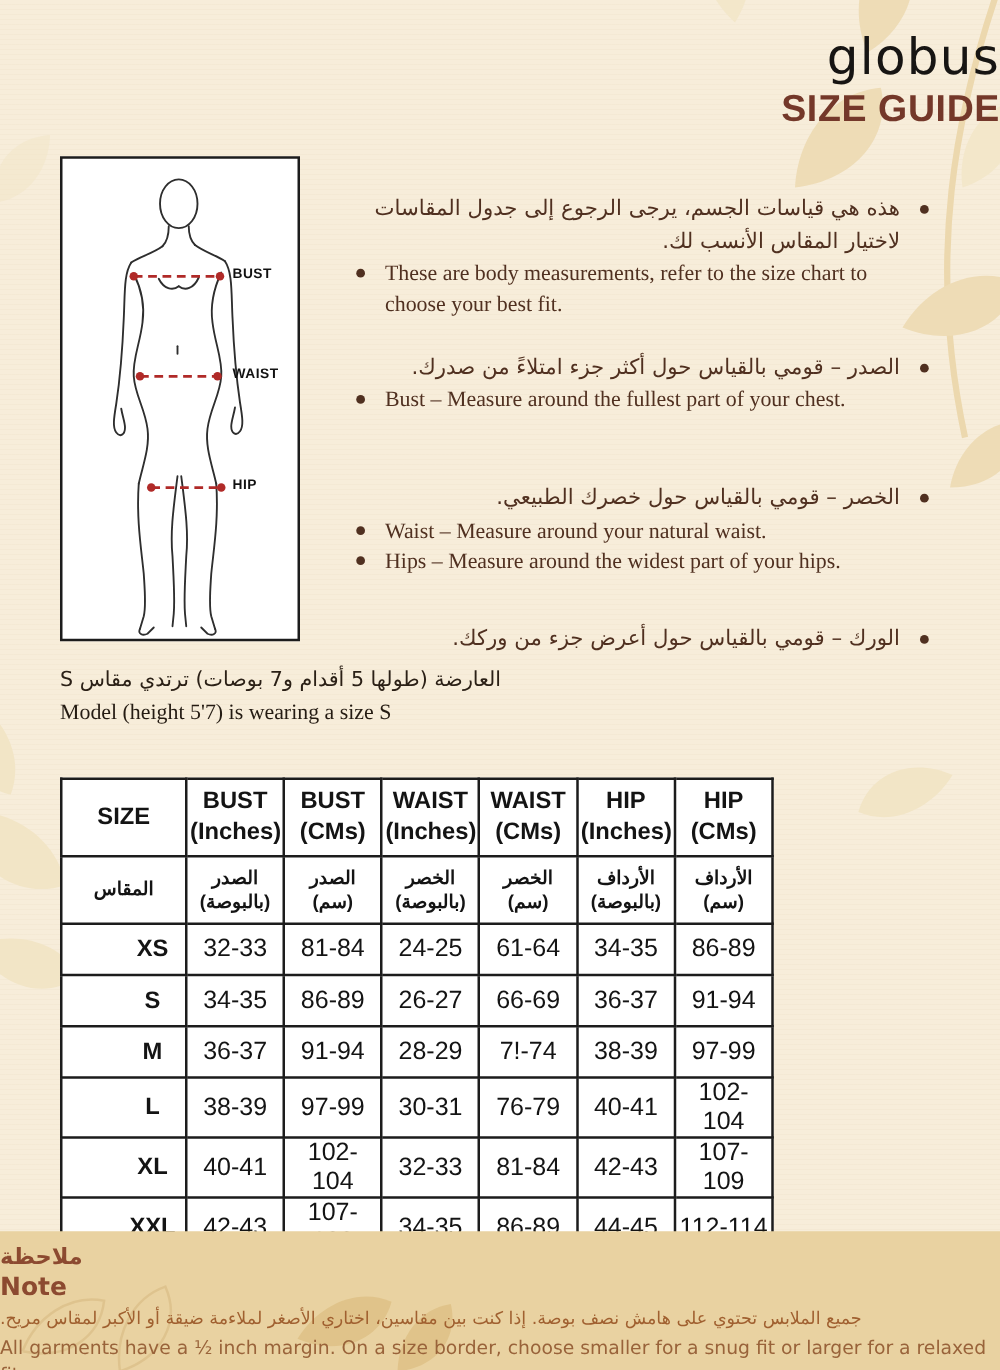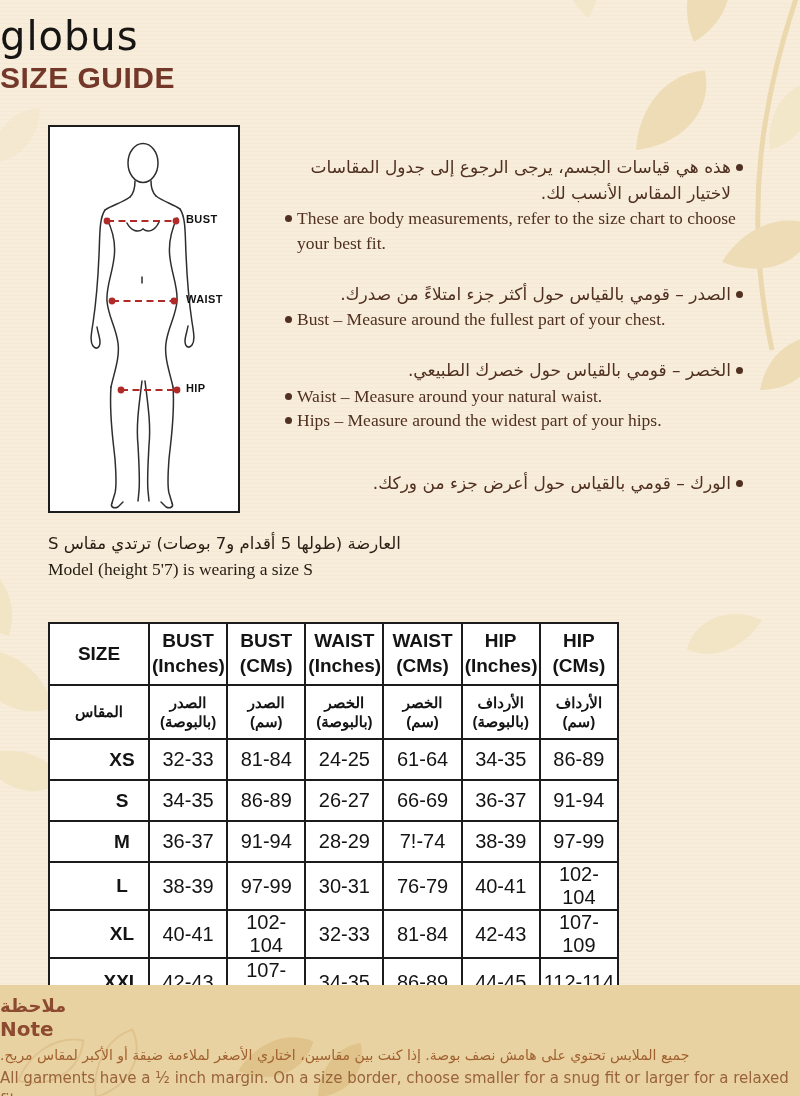--- a/index.html
+++ b/index.html
@@ -3,37 +3,37 @@
 <meta charset="utf-8">
 <style>
   html,body{margin:0;padding:0;}
   body{font-family:"DejaVu Sans",sans-serif;}
   .page{position:relative;width:800px;height:1096px;background:#f7edda;overflow:hidden;
         background-image:repeating-linear-gradient(0deg,rgba(190,160,110,.05) 0 1px,rgba(0,0,0,0) 1px 4px);}
   .decor{position:absolute;inset:0;pointer-events:none;z-index:0;}
   .content{position:relative;z-index:1;}
 
   
-  .header{position:absolute;top:14px;left:0;width:100%;text-align:left;}
+  .header{position:absolute;top:24px;left:0;width:100%;text-align:right;}
   .logo{font-size:40px;font-weight:500;color:#171513;letter-spacing:1px;line-height:1.1;}
   .title{font-size:30px;font-weight:bold;color:#74382a;letter-spacing:.5px;line-height:1.2;margin-top:2px;
          font-family:"Liberation Sans",sans-serif;}
 
   
   .main-row{position:absolute;top:125px;left:48px;display:flex;align-items:flex-start;}
   .diagram{position:relative;width:192px;height:388px;background:#fff;border:2px solid #1c1c1c;box-sizing:border-box;flex:none;}
   .diagram svg{position:absolute;left:0;top:0;}
   .measure-label{position:absolute;left:136px;font-size:11px;font-weight:bold;color:#111;
                  letter-spacing:.4px;font-family:"Liberation Sans",sans-serif;}
   .bullets{width:458px;margin-left:45px;padding-top:30px;color:#503020;}
-  .b-row{display:flex;gap:5px;line-height:1.42;}
+  .b-row{display:flex;gap:16px;line-height:1.42;}
   .b-row .dot{width:7px;height:7px;border-radius:50%;background:#503020;margin-top:9px;flex:none;}
   .b-ar{direction:rtl;text-align:right;font-size:17px;line-height:1.5;}
   .b-en{direction:ltr;font-family:"Liberation Serif",serif;font-size:17.5px;}
-  .gap-a{margin-top:26px;}.gap-b{margin-top:26px;}.gap-c{margin-top:38px;}
+  .gap-a{margin-top:26px;}.gap-b{margin-top:54px;}.gap-c{margin-top:38px;}
 
   
   .model-note{position:absolute;top:531px;left:48px;color:#2b2016;}
   .model-ar{direction:rtl;text-align:left;font-size:16.5px;line-height:1.55;}
   .model-en{font-family:"Liberation Serif",serif;font-size:17.5px;line-height:1.45;color:#241b12;}
 
   
   .size-table{position:absolute;top:622px;left:48px;width:571px;border-collapse:collapse;background:#fff;
               table-layout:fixed;font-family:"Liberation Sans",sans-serif;}
   .size-table th,.size-table td{border:2px solid #1c1c1c;text-align:center;vertical-align:middle;padding:0 2px;color:#141414;}

